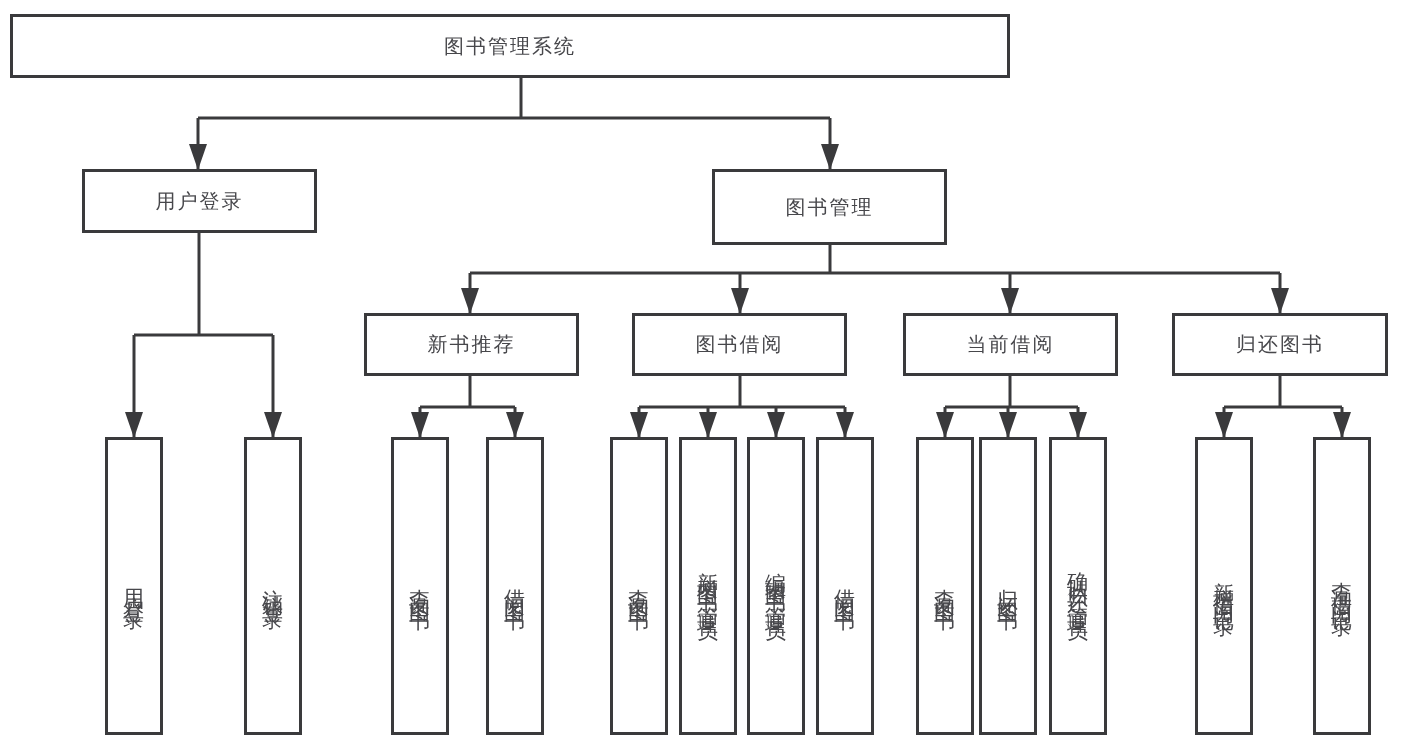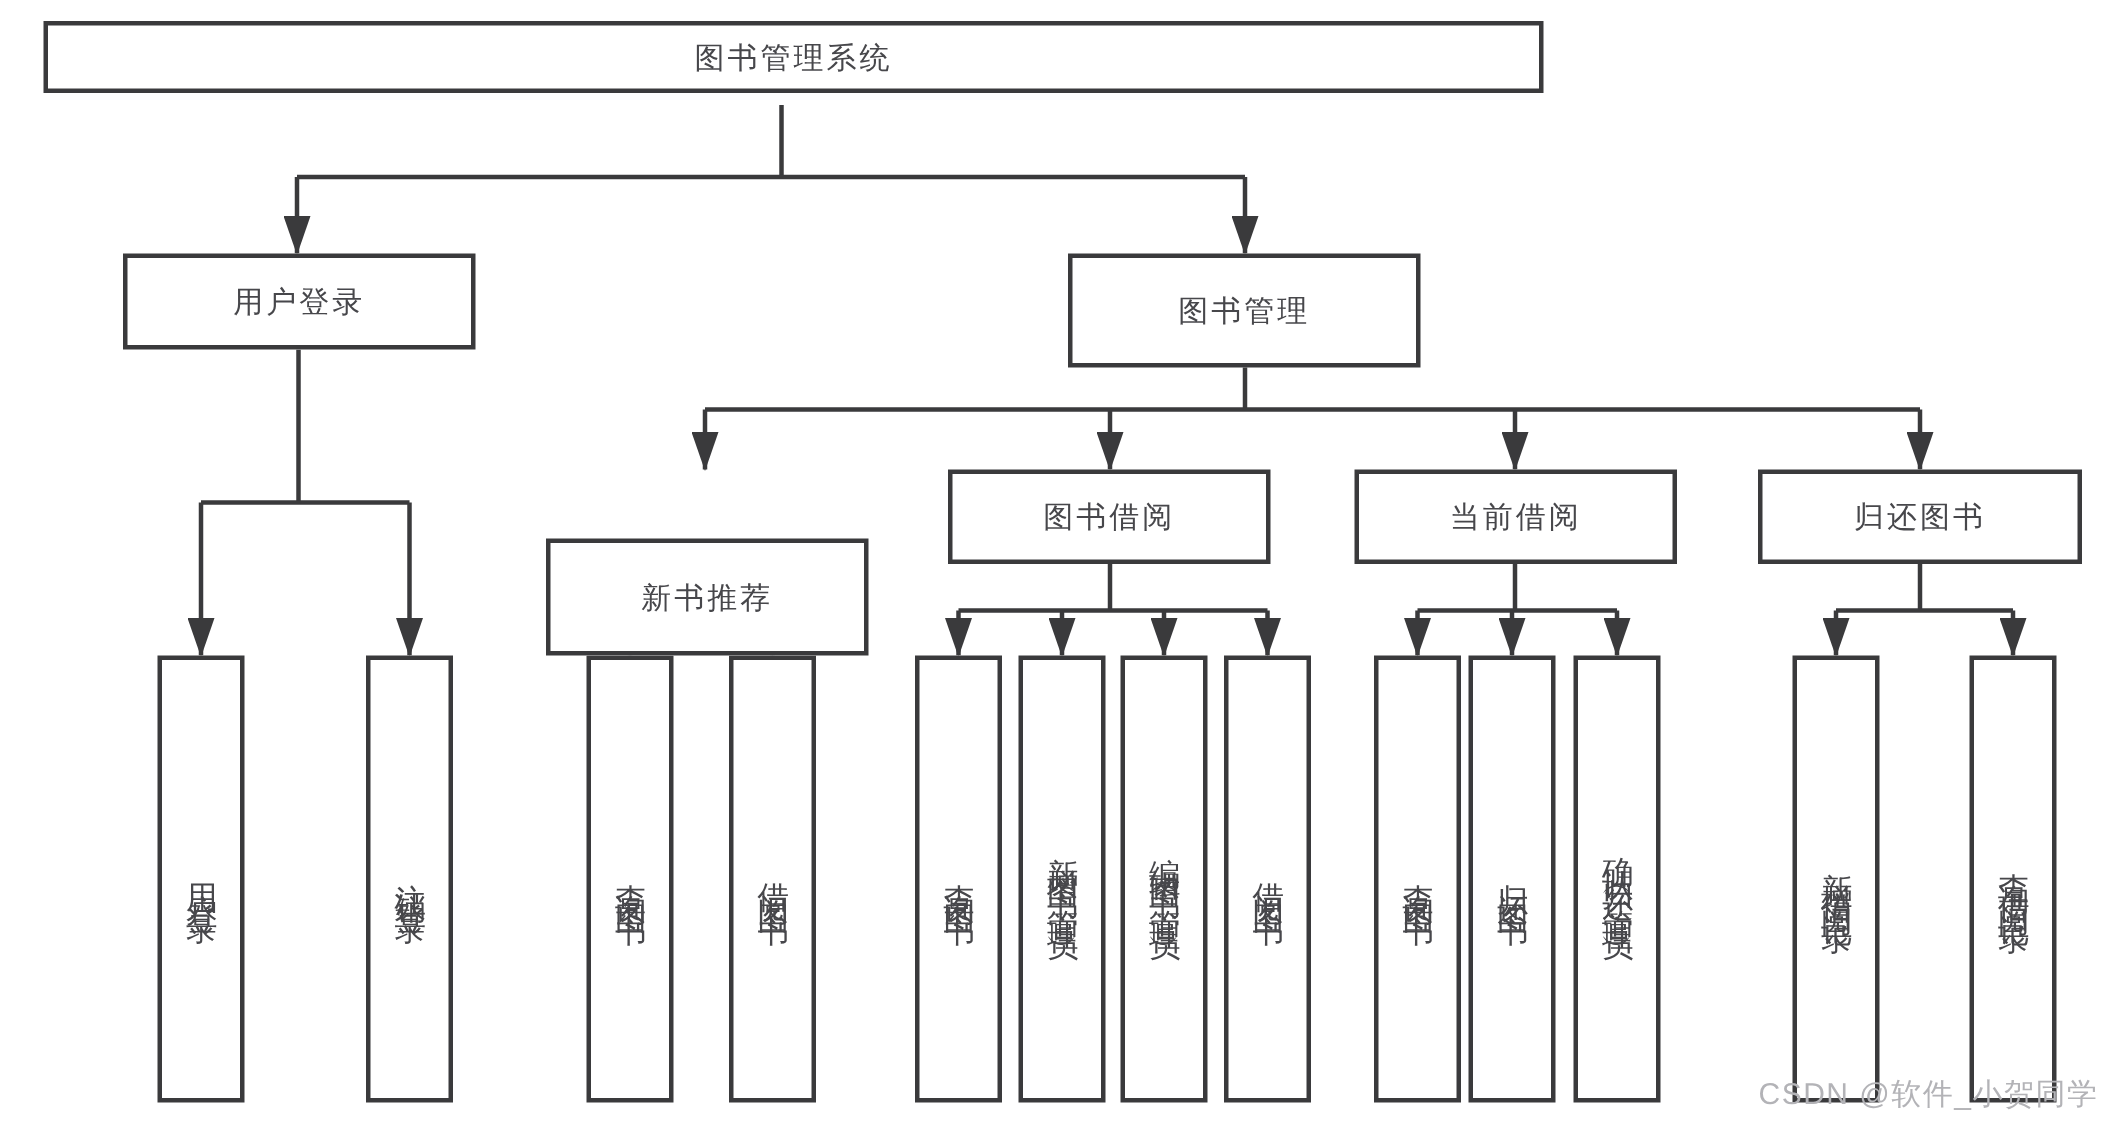--- a/index.html
+++ b/index.html
@@ -88,26 +88,26 @@
       <path d="M1008,407 V437" marker-end="url(#arrow)"></path>
       <path d="M1078,407 V437" marker-end="url(#arrow)"></path>
 
       <path d="M1280,376 V407"></path>
       <path d="M1224,407 H1342"></path>
       <path d="M1224,407 V437" marker-end="url(#arrow)"></path>
       <path d="M1342,407 V437" marker-end="url(#arrow)"></path>
     </g>
   </svg>
 
-  <div class="node hnode" style="left:29px;top:14px;width:1000px;height:48px;text-align:right;">图书管理系统</div>
+  <div class="node hnode" style="left:10px;top:14px;width:1000px;height:64px;text-align:right;">图书管理系统</div>
 
   <div class="node hnode" style="left:82px;top:169px;width:235px;height:64px;">用户登录</div>
   <div class="node hnode" style="left:712px;top:169px;width:235px;height:76px;">图书管理</div>
 
-  <div class="node hnode" style="left:364px;top:313px;width:215px;height:78px;margin-top:46px;">新书推荐</div>
+  <div class="node hnode" style="left:364px;top:313px;width:215px;height:63px;">新书推荐</div>
   <div class="node hnode" style="left:903px;top:313px;width:215px;height:63px;">当前借阅</div>
   <div class="node hnode" style="left:632px;top:313px;width:215px;height:63px;">图书借阅</div>
   <div class="node hnode" style="left:1172px;top:313px;width:216px;height:63px;">归还图书</div>
 
   <div class="node vnode" style="left:105px;">
     <span class="vtext">用户登录</span>
   </div>
   <div class="node vnode" style="left:244px;">
     <span class="vtext">注销登录</span>
   </div>
@@ -142,15 +142,14 @@
     <span class="vtext">确认归还（管理员）</span>
   </div>
 
   <div class="node vnode" style="left:1195px;">
     <span class="vtext">新增借阅记录</span>
   </div>
   <div class="node vnode" style="left:1313px;">
     <span class="vtext">查询借阅记录</span>
   </div>
 
-  <div class="watermark">CSDN @软件_小贺同学</div>
 
 </div>
 
 </body></html>

